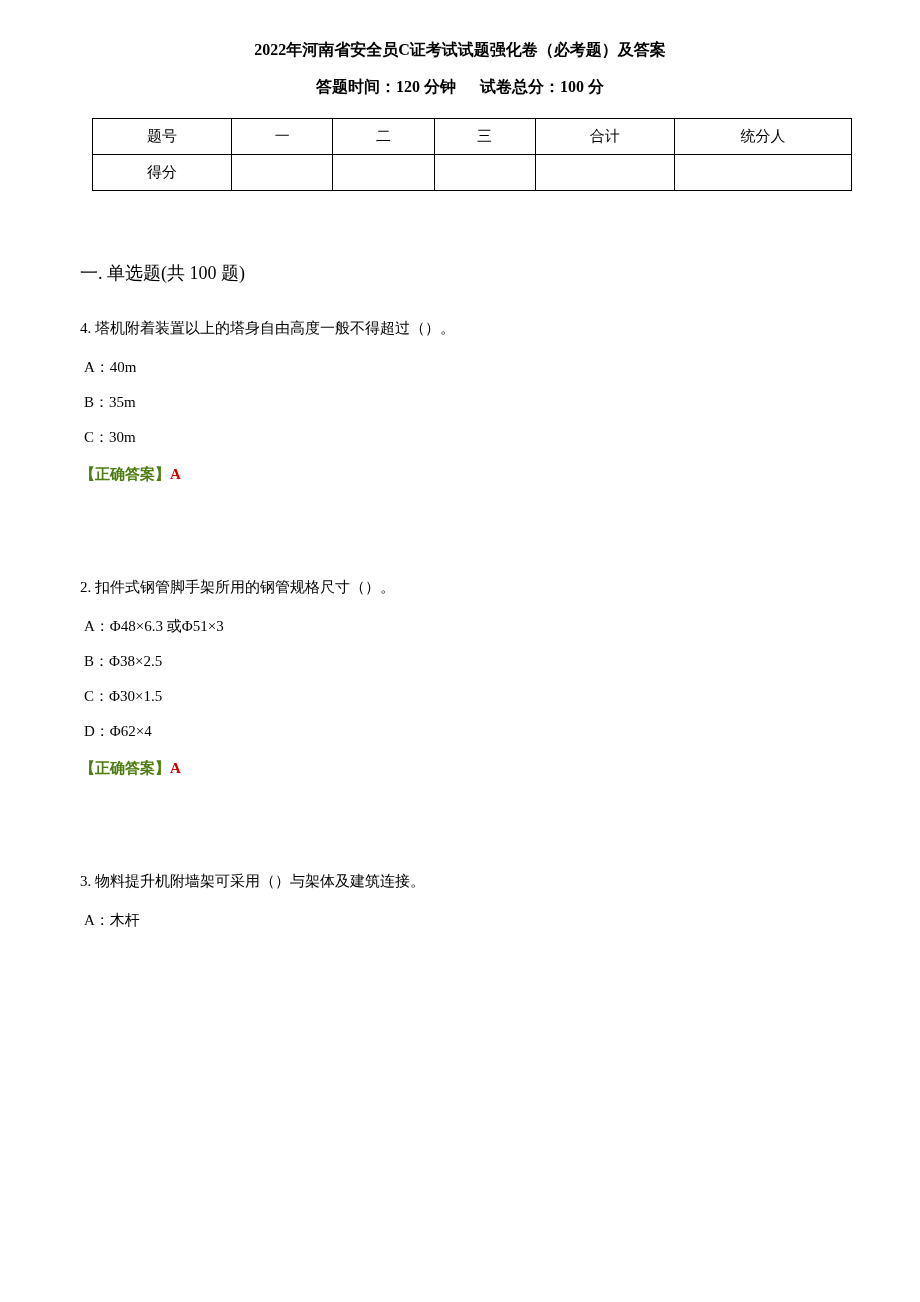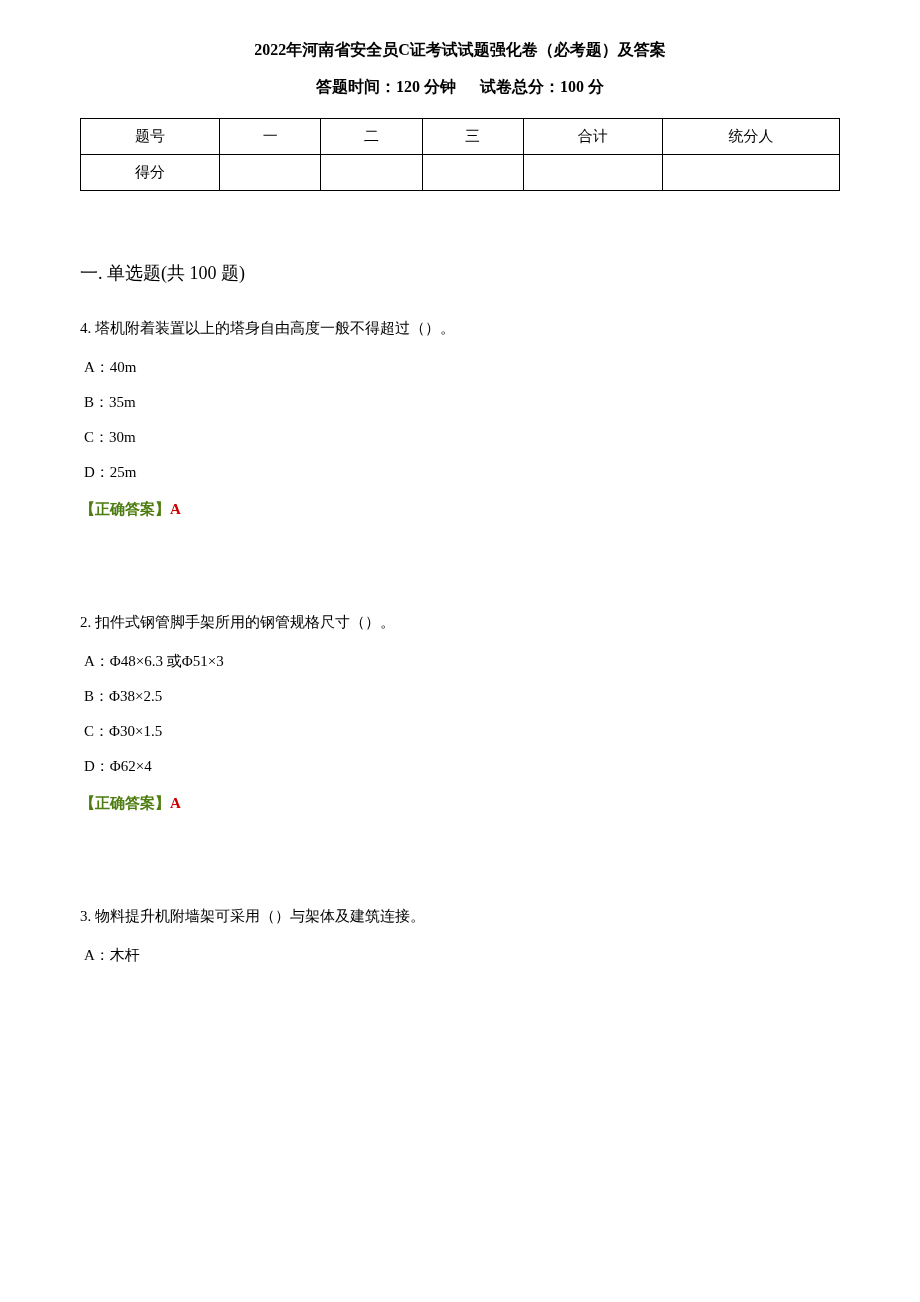--- a/index.html
+++ b/index.html
@@ -25,20 +25,21 @@
     .subtitle {
       text-align: center;
       font-size: 16px;
       font-weight: bold;
       margin-bottom: 20px;
     }
     .score-table {
       width: 100%;
       border-collapse: collapse;
       margin-bottom: 30px;
+      margin-left: 12px;
     }
     .score-table td, .score-table th {
       border: 1px solid #000;
       text-align: center;
       padding: 8px 12px;
       font-size: 15px;
     }
     .section-title {
       font-size: 18px;
       font-weight: normal;
@@ -115,23 +116,20 @@
   <div class="question-text">4. 塔机附着装置以上的塔身自由高度一般不得超过（）。</div>
   <div class="option">
     <span>A：</span><span>40m</span>
   </div>
   <div class="option">
     <span>B：</span><span>35m</span>
   </div>
   <div class="option">
     <span>C：</span><span>30m</span>
   </div>
-  <div class="option">
-    <span>D：</span><span>25m</span>
-  </div>
   <div class="answer">
     <span class="answer-bracket">【正确答案】</span><span class="answer-letter">A</span>
   </div>
 </div>
 
 <div class="divider-space" style="height:60px;"></div>
 
 <div class="question-block">
   <div class="question-text">2. 扣件式钢管脚手架所用的钢管规格尺寸（）。</div>
   <div class="option">

